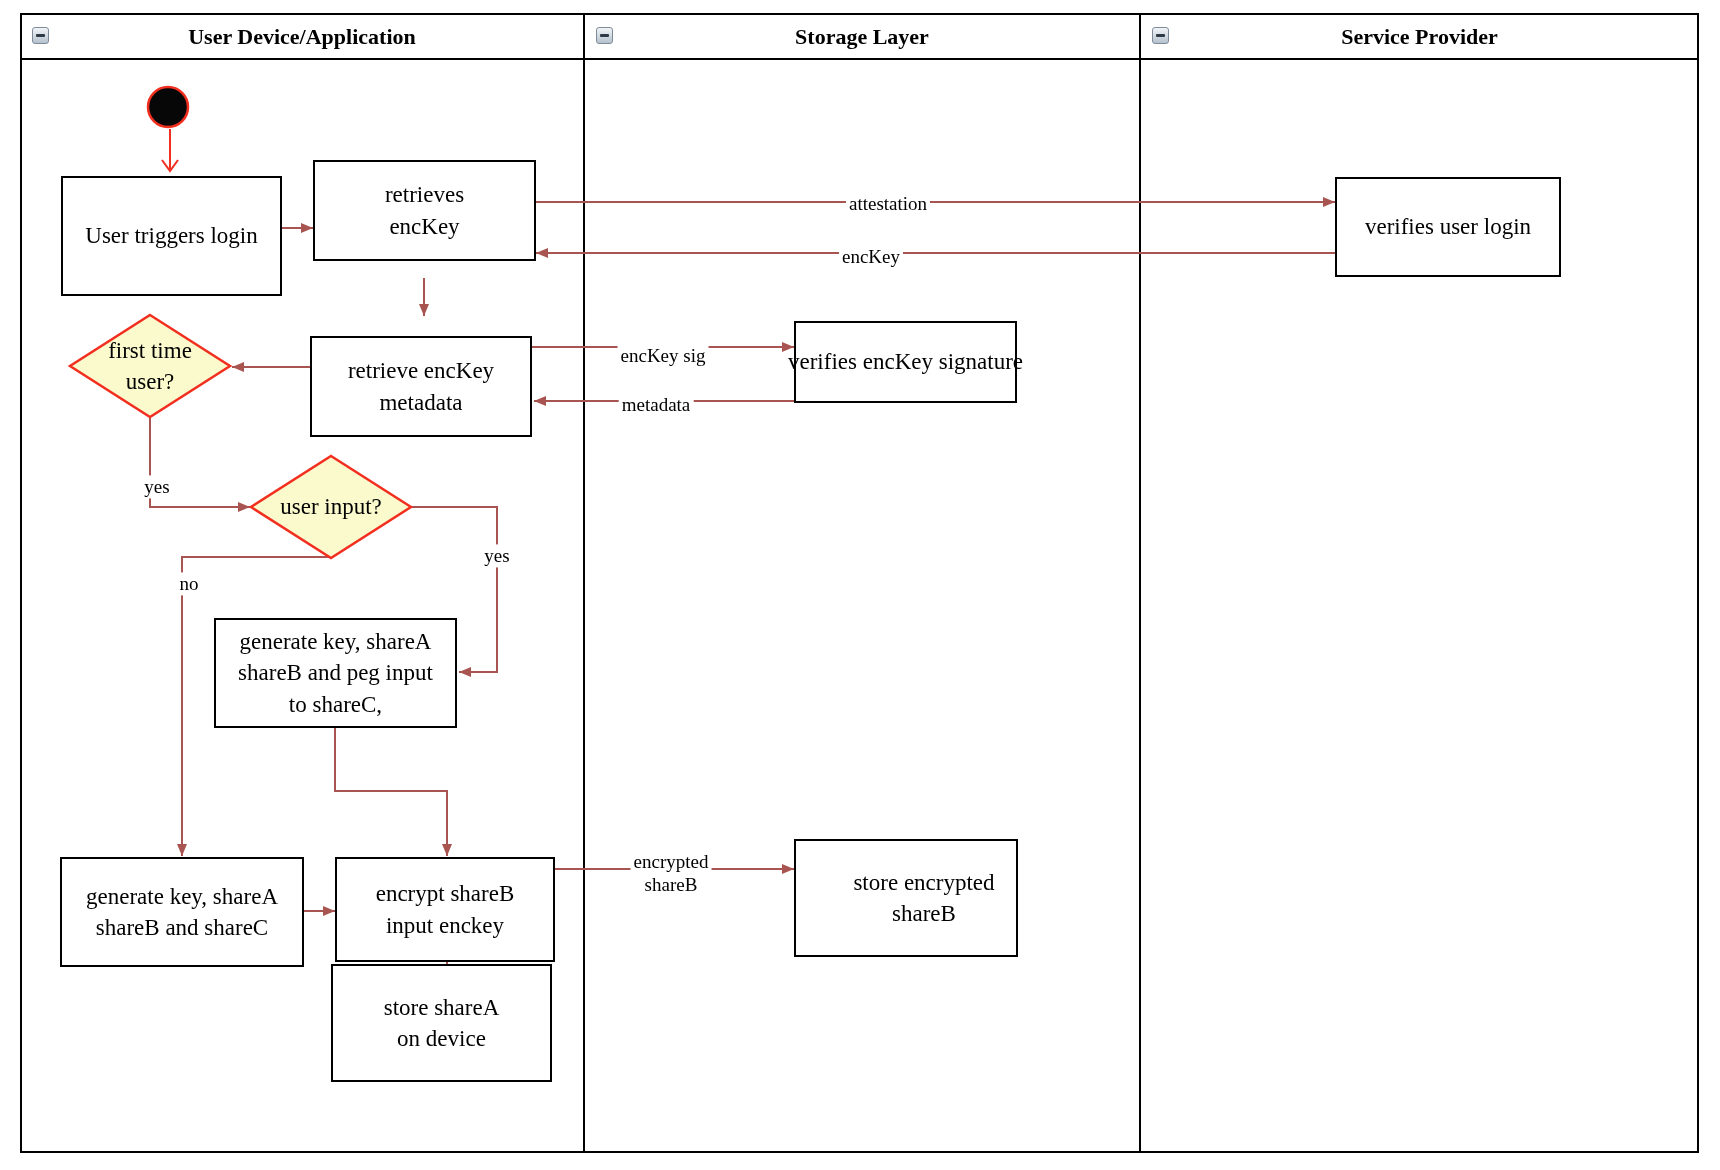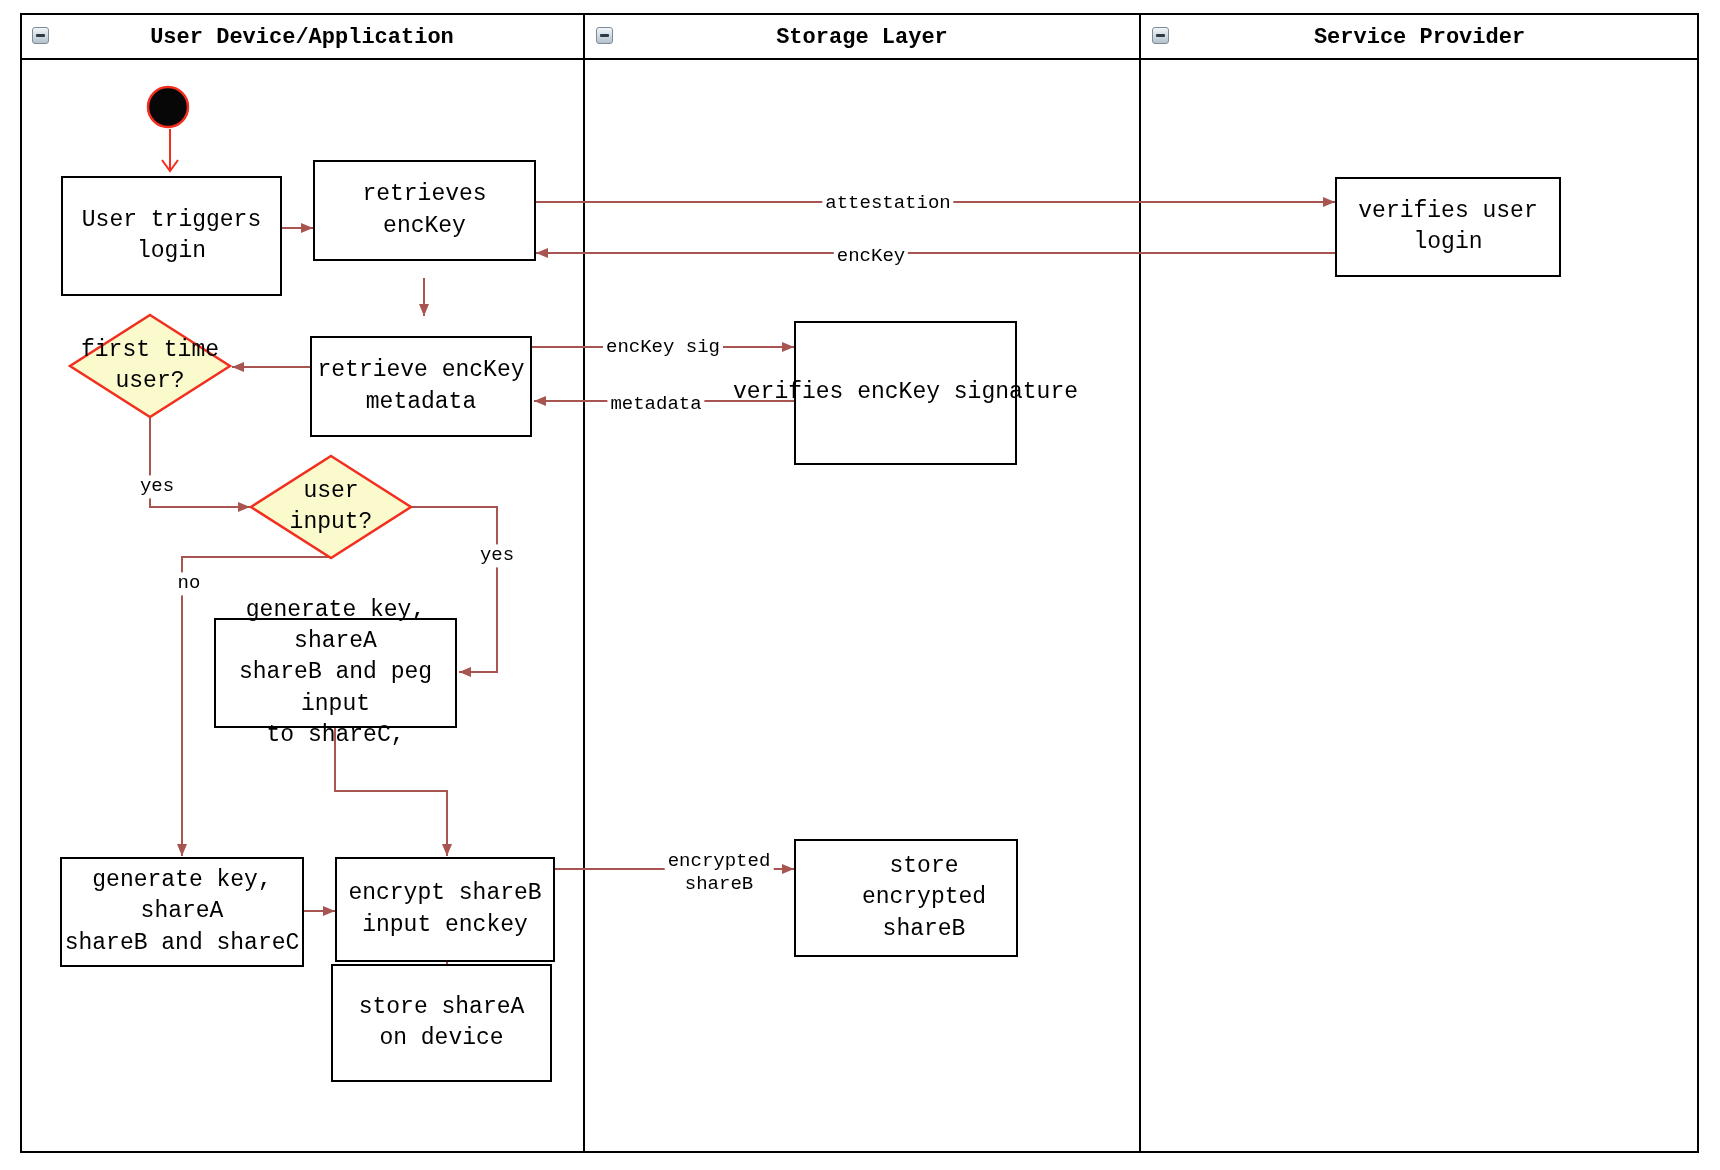--- a/index.html
+++ b/index.html
@@ -1,18 +1,18 @@
 <!DOCTYPE html>
 <html><head>
 <meta charset="utf-8">
 <style>
   html,body{margin:0;padding:0;background:#ffffff;}
   .stage{
     position:relative;width:1720px;height:1170px;background:#ffffff;
-    font-family:Liberation Mono, monospace;color:#000;overflow:hidden;
+    font-family:Liberation Serif, serif;color:#000;overflow:hidden;
   }
   .stage svg{position:absolute;left:0;top:0;z-index:1;}
   .hcell{
     position:absolute;top:15px;height:44px;z-index:2;
     display:flex;align-items:center;justify-content:center;
     font-weight:bold;font-size:22px;cursor:default;
   }
   .collapse{
     position:absolute;left:10px;top:12px;width:15px;height:15px;
     border:1px solid #7E8C9A;border-radius:3px;
@@ -95,42 +95,42 @@
       </span>
     <span>Service Provider</span>
   </div>
 
   <div class="node" style="left:61px;top:176px;width:221px;height:120px;">User triggers login</div>
   <div class="node" style="left:313px;top:160px;width:223px;height:101px;">retrieves
 encKey</div>
   <div class="node" style="left:1335px;top:177px;width:226px;height:100px;">verifies user login</div>
   <div class="node" style="left:310px;top:336px;width:222px;height:101px;">retrieve encKey
 metadata</div>
-  <div class="node" style="left:794px;top:321px;width:223px;height:144px;">
+  <div class="node" style="left:794px;top:321px;width:223px;height:82px;">
     <span class="nowrap">verifies encKey signature</span>
   </div>
   <div class="node" style="left:214px;top:618px;width:243px;height:110px;">generate key, shareA
 shareB and peg input
 to shareC,</div>
   <div class="node" style="left:60px;top:857px;width:244px;height:110px;">generate key, shareA
 shareB and shareC</div>
   <div class="node" style="left:335px;top:857px;width:220px;height:105px;">encrypt shareB
 input enckey</div>
   <div class="node" style="left:794px;top:839px;width:224px;height:118px;padding-left:36px;">store encrypted
 shareB</div>
   <div class="node" style="left:331px;top:964px;width:221px;height:118px;">store shareA
 on device</div>
 
   <div class="node naked" style="left:80px;top:326px;width:140px;height:80px;">first time
 user?</div>
   <div class="node naked" style="left:261px;top:467px;width:140px;height:80px;">user input?</div>
 
   <div class="elabel" style="left:888px;top:204px;">attestation</div>
   <div class="elabel" style="left:871px;top:257px;">encKey</div>
-  <div class="elabel" style="left:663px;top:348px;">encKey sig</div>
+  <div class="elabel" style="left:663px;top:356px;">encKey sig</div>
   <div class="elabel" style="left:656px;top:405px;">metadata</div>
   <div class="elabel" style="left:157px;top:487px;">yes</div>
   <div class="elabel" style="left:189px;top:584px;">no</div>
   <div class="elabel" style="left:497px;top:556px;">yes</div>
-  <div class="elabel" style="left:671px;top:873px;margin-left:48px;">encrypted
+  <div class="elabel" style="left:671px;top:873px;">encrypted
 shareB</div>
 
 </div>
 
 </body></html>

